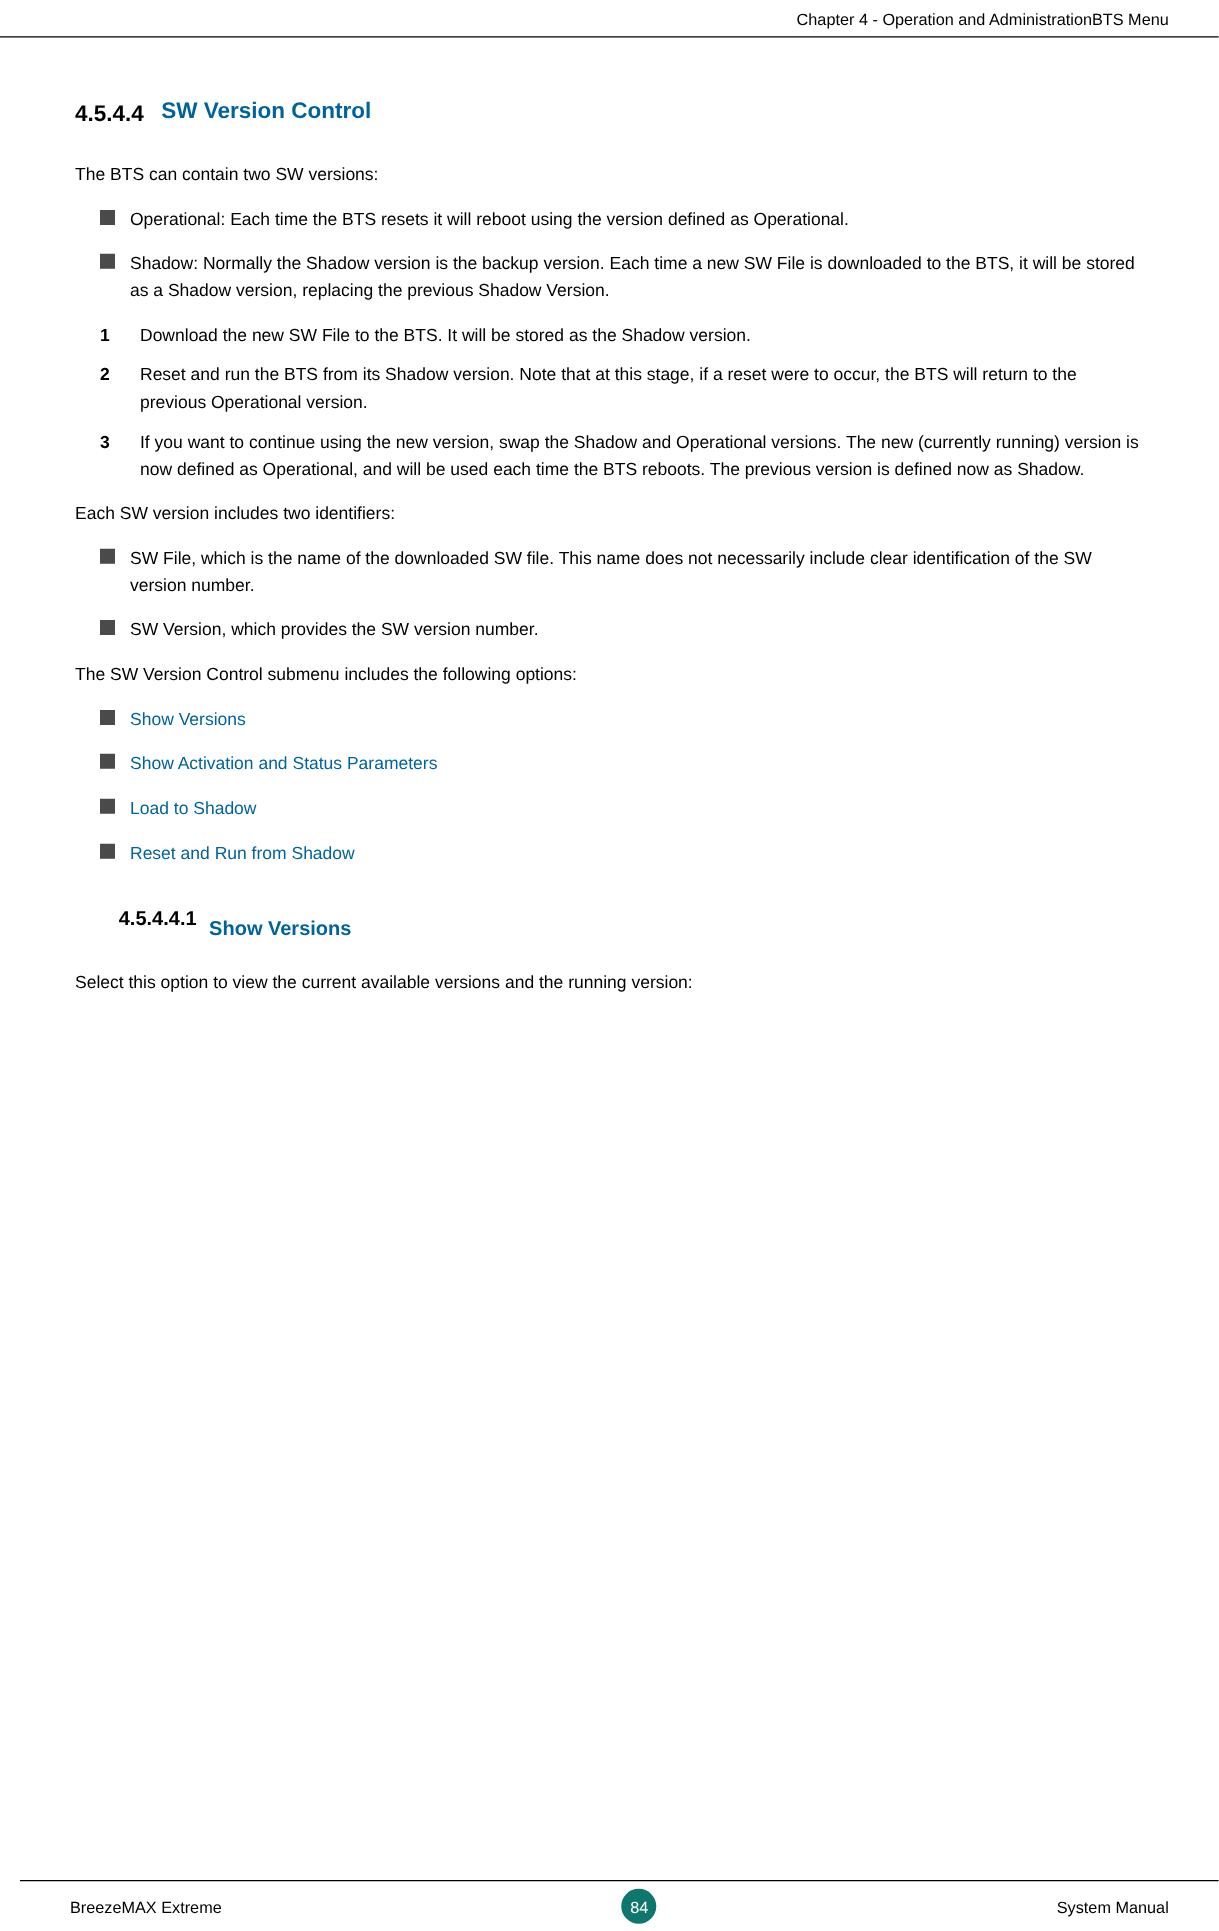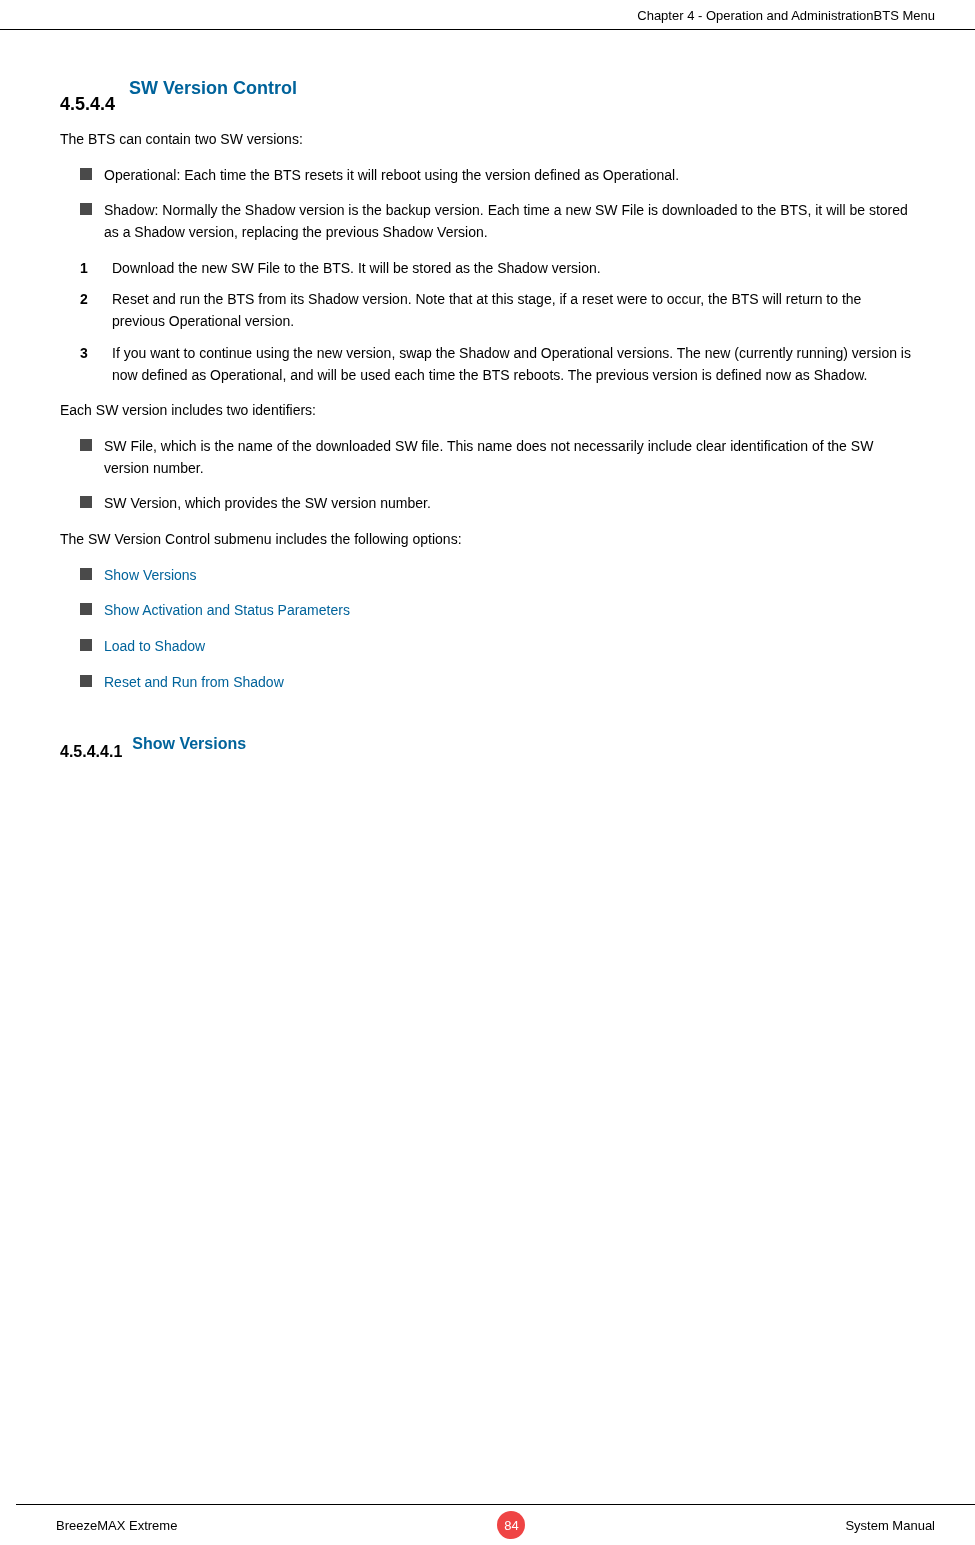--- a/index.html
+++ b/index.html
@@ -30,21 +30,21 @@
       padding: 6px 40px;
       border-top: 1px solid #000;
       position: absolute;
       bottom: 0;
       left: 16px;
       right: 0;
       font-size: 13px;
     }
 
     .page-footer .page-num {
-      background: #ef4444;
+      background: #0f766e;
       color: #fff;
       border-radius: 50%;
       width: 28px;
       height: 28px;
       display: flex;
       align-items: center;
       justify-content: center;
       font-size: 13px;
     }
 
@@ -73,20 +73,21 @@
       color: #00639b;
       margin-top: 24px;
       margin-bottom: 8px;
     }
 
     .sub-number {
       font-size: 16px;
       font-weight: bold;
       color: #000;
       margin-right: 10px;
+      margin-left: 35px;
     }
 
     p {
       margin-bottom: 14px;
       line-height: 1.55;
     }
 
     .bullet-list {
       margin-left: 20px;
       margin-bottom: 14px;
@@ -138,21 +139,21 @@
     }
 
     .link-item {
       color: #00639b;
       cursor: pointer;
       text-decoration: none;
     }
 
     .heading-row {
       display: flex;
-      align-items: flex-end;
+      align-items: center;
       margin-bottom: 14px;
       margin-top: 18px;
     }
   </style>
 </head>
 <body>
 
 <div class="page-header">
   <span>Chapter 4 - Operation and Administration</span>
   <span>BTS Menu</span>
@@ -226,20 +227,21 @@
       <span class="bullet-square"></span>
       <span class="bullet-text"><a class="link-item">Reset and Run from Shadow</a></span>
     </div>
   </div>
 
   <div class="heading-row">
     <span class="sub-number">4.5.4.4.1</span>
     <span class="sub-heading">Show Versions</span>
   </div>
 
+  <p>Select this option to view the current available versions and the running version:</p>
 
 </div>
 
 <div class="page-footer">
   <span>BreezeMAX Extreme</span>
   <div class="page-num">84</div>
   <span>System Manual</span>
 </div>
 
 </body></html>

